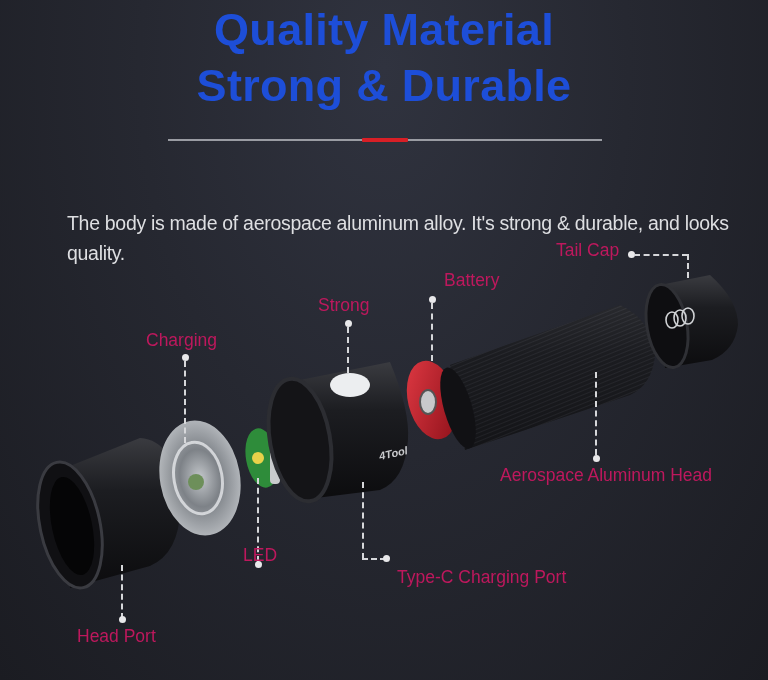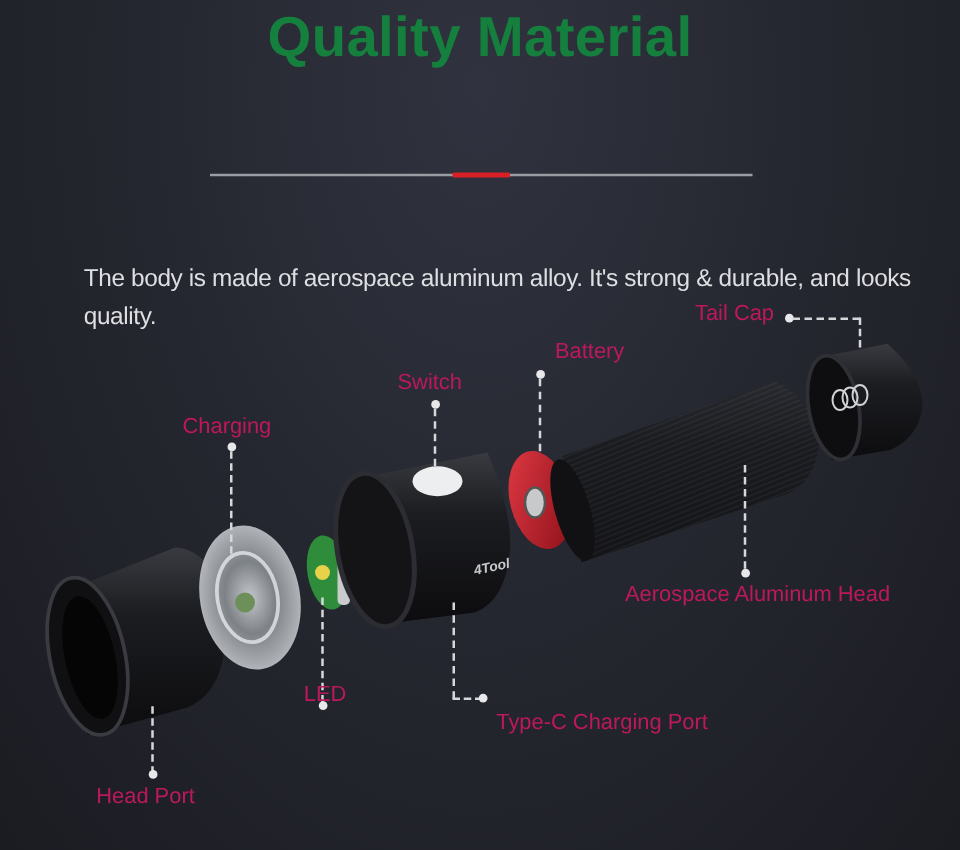--- a/index.html
+++ b/index.html
@@ -6,21 +6,21 @@
   body {
     width: 768px; height: 680px; overflow: hidden;
     background: radial-gradient(ellipse at 50% 10%, #30333f 0%, #262831 45%, #1b1c22 100%);
     font-family: "Liberation Sans", sans-serif;
     color: #e3e4e7;
     position: relative;
   }
   .title {
     position: absolute; left: 0; right: 0; top: 2px;
     text-align: center; font-size: 45px; font-weight: bold; line-height: 56px;
-    color: #15803d; letter-spacing: 0.3px;
+    color: #1d4ed8; letter-spacing: 0.3px;
   }
   .title .line { display: block; }
   .divider {
     position: absolute; left: 168px; top: 139px; width: 434px; height: 2px;
     background: #9a9ca3;
   }
   .divider-accent {
     position: absolute; left: 362px; top: 138px; width: 46px; height: 4px;
     background: #d81f26; border-radius: 1px;
   }
@@ -40,20 +40,21 @@
   .hdash {
     position: absolute; height: 0; border-top: 2px dashed #d6d7da;
   }
   svg.product { position: absolute; left: 0; top: 0; }
 </style>
 </head>
 <body>
 
 <div class="title">
   <span class="line">Quality Material</span>
+  <span class="line">Strong &amp; Durable</span>
 </div>
 <div class="divider"></div>
 <div class="divider-accent"></div>
 
 <div class="desc">The body is made of aerospace aluminum alloy. It's strong &amp; durable, and looks quality.</div>
 
 <svg class="product" width="768" height="680" viewBox="0 0 768 680">
   <defs>
     <linearGradient id="gBody" x1="0" y1="0" x2="0" y2="1">
       <stop offset="0" stop-color="#3a3b40"></stop>
@@ -124,21 +125,21 @@
 
 <div class="label" style="left:556px; top:240px;">Tail Cap</div>
 <div class="dot" style="left:628px; top:251px;"></div>
 <div class="hdash" style="left:634px; top:254px; width:54px;"></div>
 <div class="vdash" style="left:687px; top:254px; height:24px;"></div>
 
 <div class="label" style="left:402px; top:270px;margin-left:42px;">Battery</div>
 <div class="dot" style="left:429px; top:296px;"></div>
 <div class="vdash" style="left:431px; top:303px; height:58px;"></div>
 
-<div class="label" style="left:318px; top:295px;">Switch</div>
+<div class="label" style="left:318px; top:295px;">Strong</div>
 <div class="dot" style="left:345px; top:320px;"></div>
 <div class="vdash" style="left:347px; top:327px; height:46px;"></div>
 
 <div class="label" style="left:146px; top:330px;">Charging</div>
 <div class="dot" style="left:182px; top:354px;"></div>
 <div class="vdash" style="left:184px; top:361px; height:82px;"></div>
 
 <div class="label" style="left:500px; top:465px;">Aerospace Aluminum Head</div>
 <div class="dot" style="left:593px; top:455px;"></div>
 <div class="vdash" style="left:595px; top:372px; height:83px;"></div>

